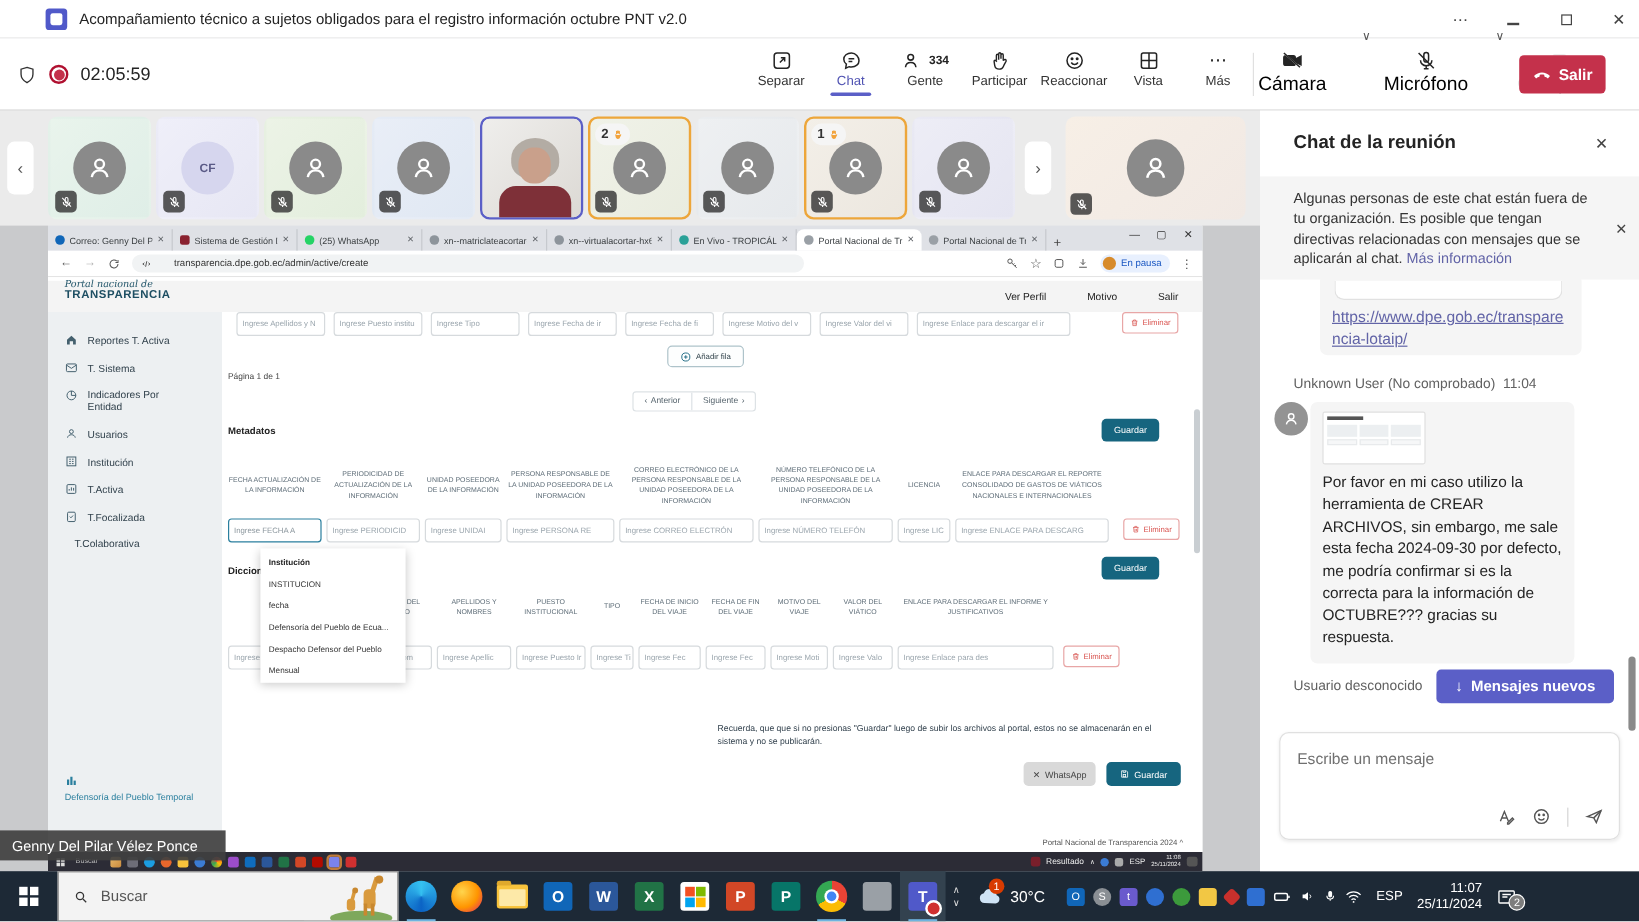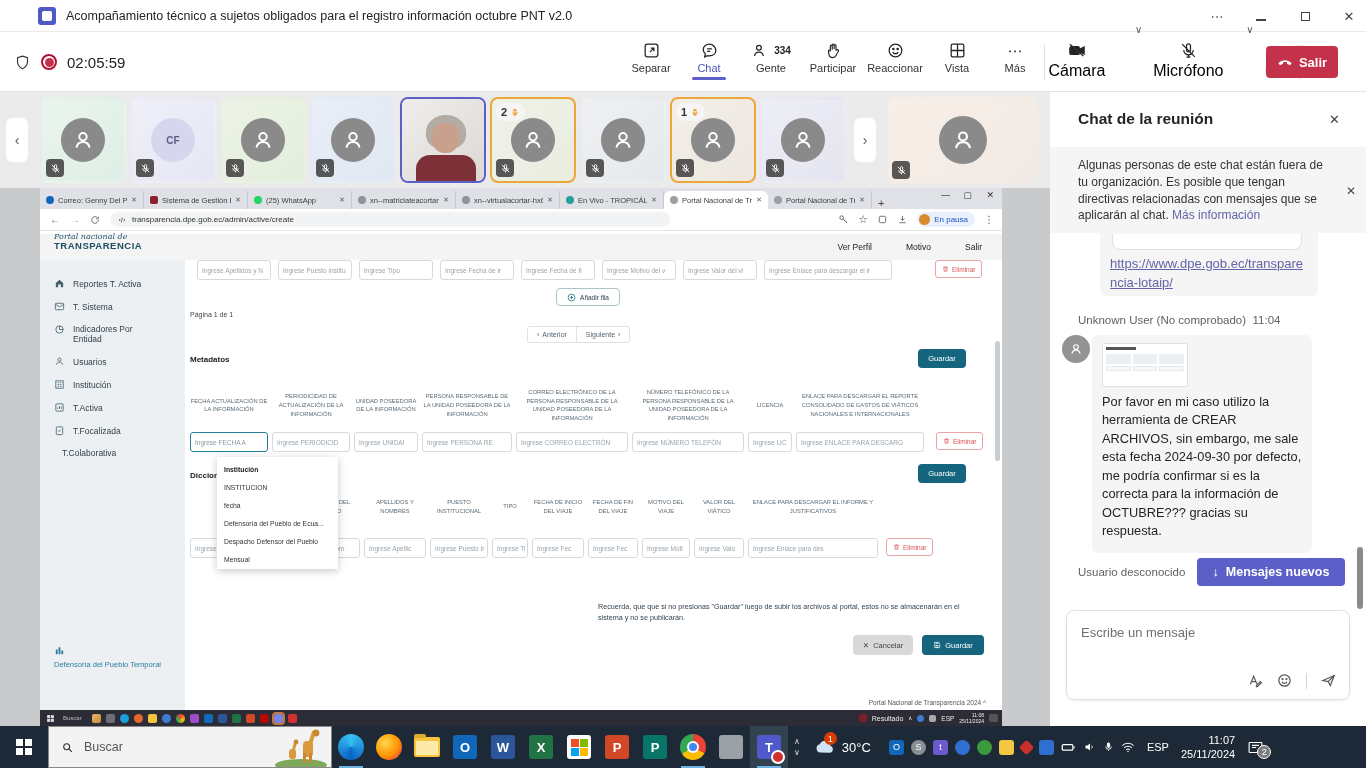--- a/index.html
+++ b/index.html
@@ -62,21 +62,21 @@
   .tabbar { position:absolute; left:0; top:0; width:962px; height:21px; background:#dfe1e6; display:flex; align-items:flex-end; }
   .tab { height:18px; width:104px; display:flex; align-items:center; gap:4px; padding:0 6px; font-size:7.5px; color:#3c4043; border-right:1px solid #c6c9ce; }
   .tab.active { background:#fff; border-radius:6px 6px 0 0; border-right:none; }
   .fav { width:8px; height:8px; border-radius:50%; flex:none; }
   .tab .tx { white-space:nowrap; overflow:hidden; flex:1; }
   .tab .cx { font-size:7px; color:#5f6368; }
   .newtab { font-size:11px; color:#444; margin-left:6px; }
   .bwc { position:absolute; top:2px; font-size:9px; color:#333; }
   .addrbar { position:absolute; left:0; top:21px; width:962px; height:22px; background:#fff; border-bottom:1px solid #e4e4e4; display:flex; align-items:center; font-size:10px; color:#555; }
   .navic { margin-left:10px; }
-  .urlpill { margin-left:10px; width:560px; height:15px; border-radius:8px; background:#f1f3f4; display:flex; align-items:center; padding:0 8px; gap:6px; font-size:8px; color:#333; }
+  .urlpill { margin-left:10px; width:560px; height:15px; border-radius:8px; background:#f1f3f4; display:flex; align-items:center; padding:0 8px; gap:19px; font-size:8px; color:#333; }
   .addr-right { position:absolute; right:8px; display:flex; align-items:center; gap:9px; }
   .pausechip { height:15px; background:#e8f0fe; border-radius:8px; display:flex; align-items:center; gap:4px; padding:0 7px 0 2px; font-size:8px; color:#1a57c2; }
   .pausechip .pav { width:11px; height:11px; border-radius:50%; background:#d78b2c; }
 
   
   .page { position:absolute; left:0; top:43px; width:962px; height:479px; background:#fff; overflow:hidden; }
   .pheader { position:absolute; left:0; top:3px; width:962px; height:26px; background:#f4f4f4; }
   .brand { position:absolute; left:14px; top:2px; line-height:1; }
   .brand .b1 { font-family:"DejaVu Serif", serif; font-style:italic; font-size:8px; color:#24576b; }
   .brand .b2 { font-size:9.5px; font-weight:bold; letter-spacing:.5px; color:#1d4e62; }
@@ -766,21 +766,21 @@
           <div class="it">fecha</div>
           <div class="it">Defensoría del Pueblo de Ecua...</div>
           <div class="it">Despacho Defensor del Pueblo</div>
           <div class="it">Mensual</div>
         </div>
 
         <div class="note">Recuerda, que que si no presionas "Guardar" luego de subir los archivos al portal, estos no se almacenarán en el sistema y no se publicarán.</div>
 
         <div class="cancelbtn">
           <span>✕</span>
-          <span>Cancelar</span>
+          <span>WhatsApp</span>
         </div>
         <div class="savebtn" style="position:absolute;left:882px;top:404px;width:62px;height:20px;gap:4px">
           <svg width="8" height="8" viewBox="0 0 24 24" fill="none" stroke="#fff" stroke-width="2">
               <path d="M5 4h12l3 3v13H5z"></path>
               <rect x="9" y="13" width="6" height="6"></rect>
               <path d="M9 4v4h6V4"></path>
             </svg>
           <span>Guardar</span>
         </div>
 
@@ -821,20 +821,23 @@
           <span class="sq" style="background:#aaa;margin-left:0;width:7px;height:7px"></span>
           <span style="font-size:6.5px">ESP</span>
           <span class="itb-clock">
             <span>11:08</span><br><span>25/11/2024</span>
           </span>
           <span class="sq" style="background:#555;margin-left:0;width:9px;height:8px"></span>
         </div>
       </div>
     </div>
 
+    <div class="tooltip">
+        <span>Genny Del Pilar Vélez Ponce</span>
+      </div>
 
     <div class="chat">
       <div class="chat-title">Chat de la reunión</div>
       <div class="chat-x">✕</div>
 
       <div class="chat-banner">
         <span>Algunas personas de este chat están fuera de tu organización. Es posible que tengan directivas relacionadas con mensajes que se aplicarán al chat.</span>
         <a href="#">Más información</a>
       </div>
       <div class="banner-x" style="top:92px">✕</div>

